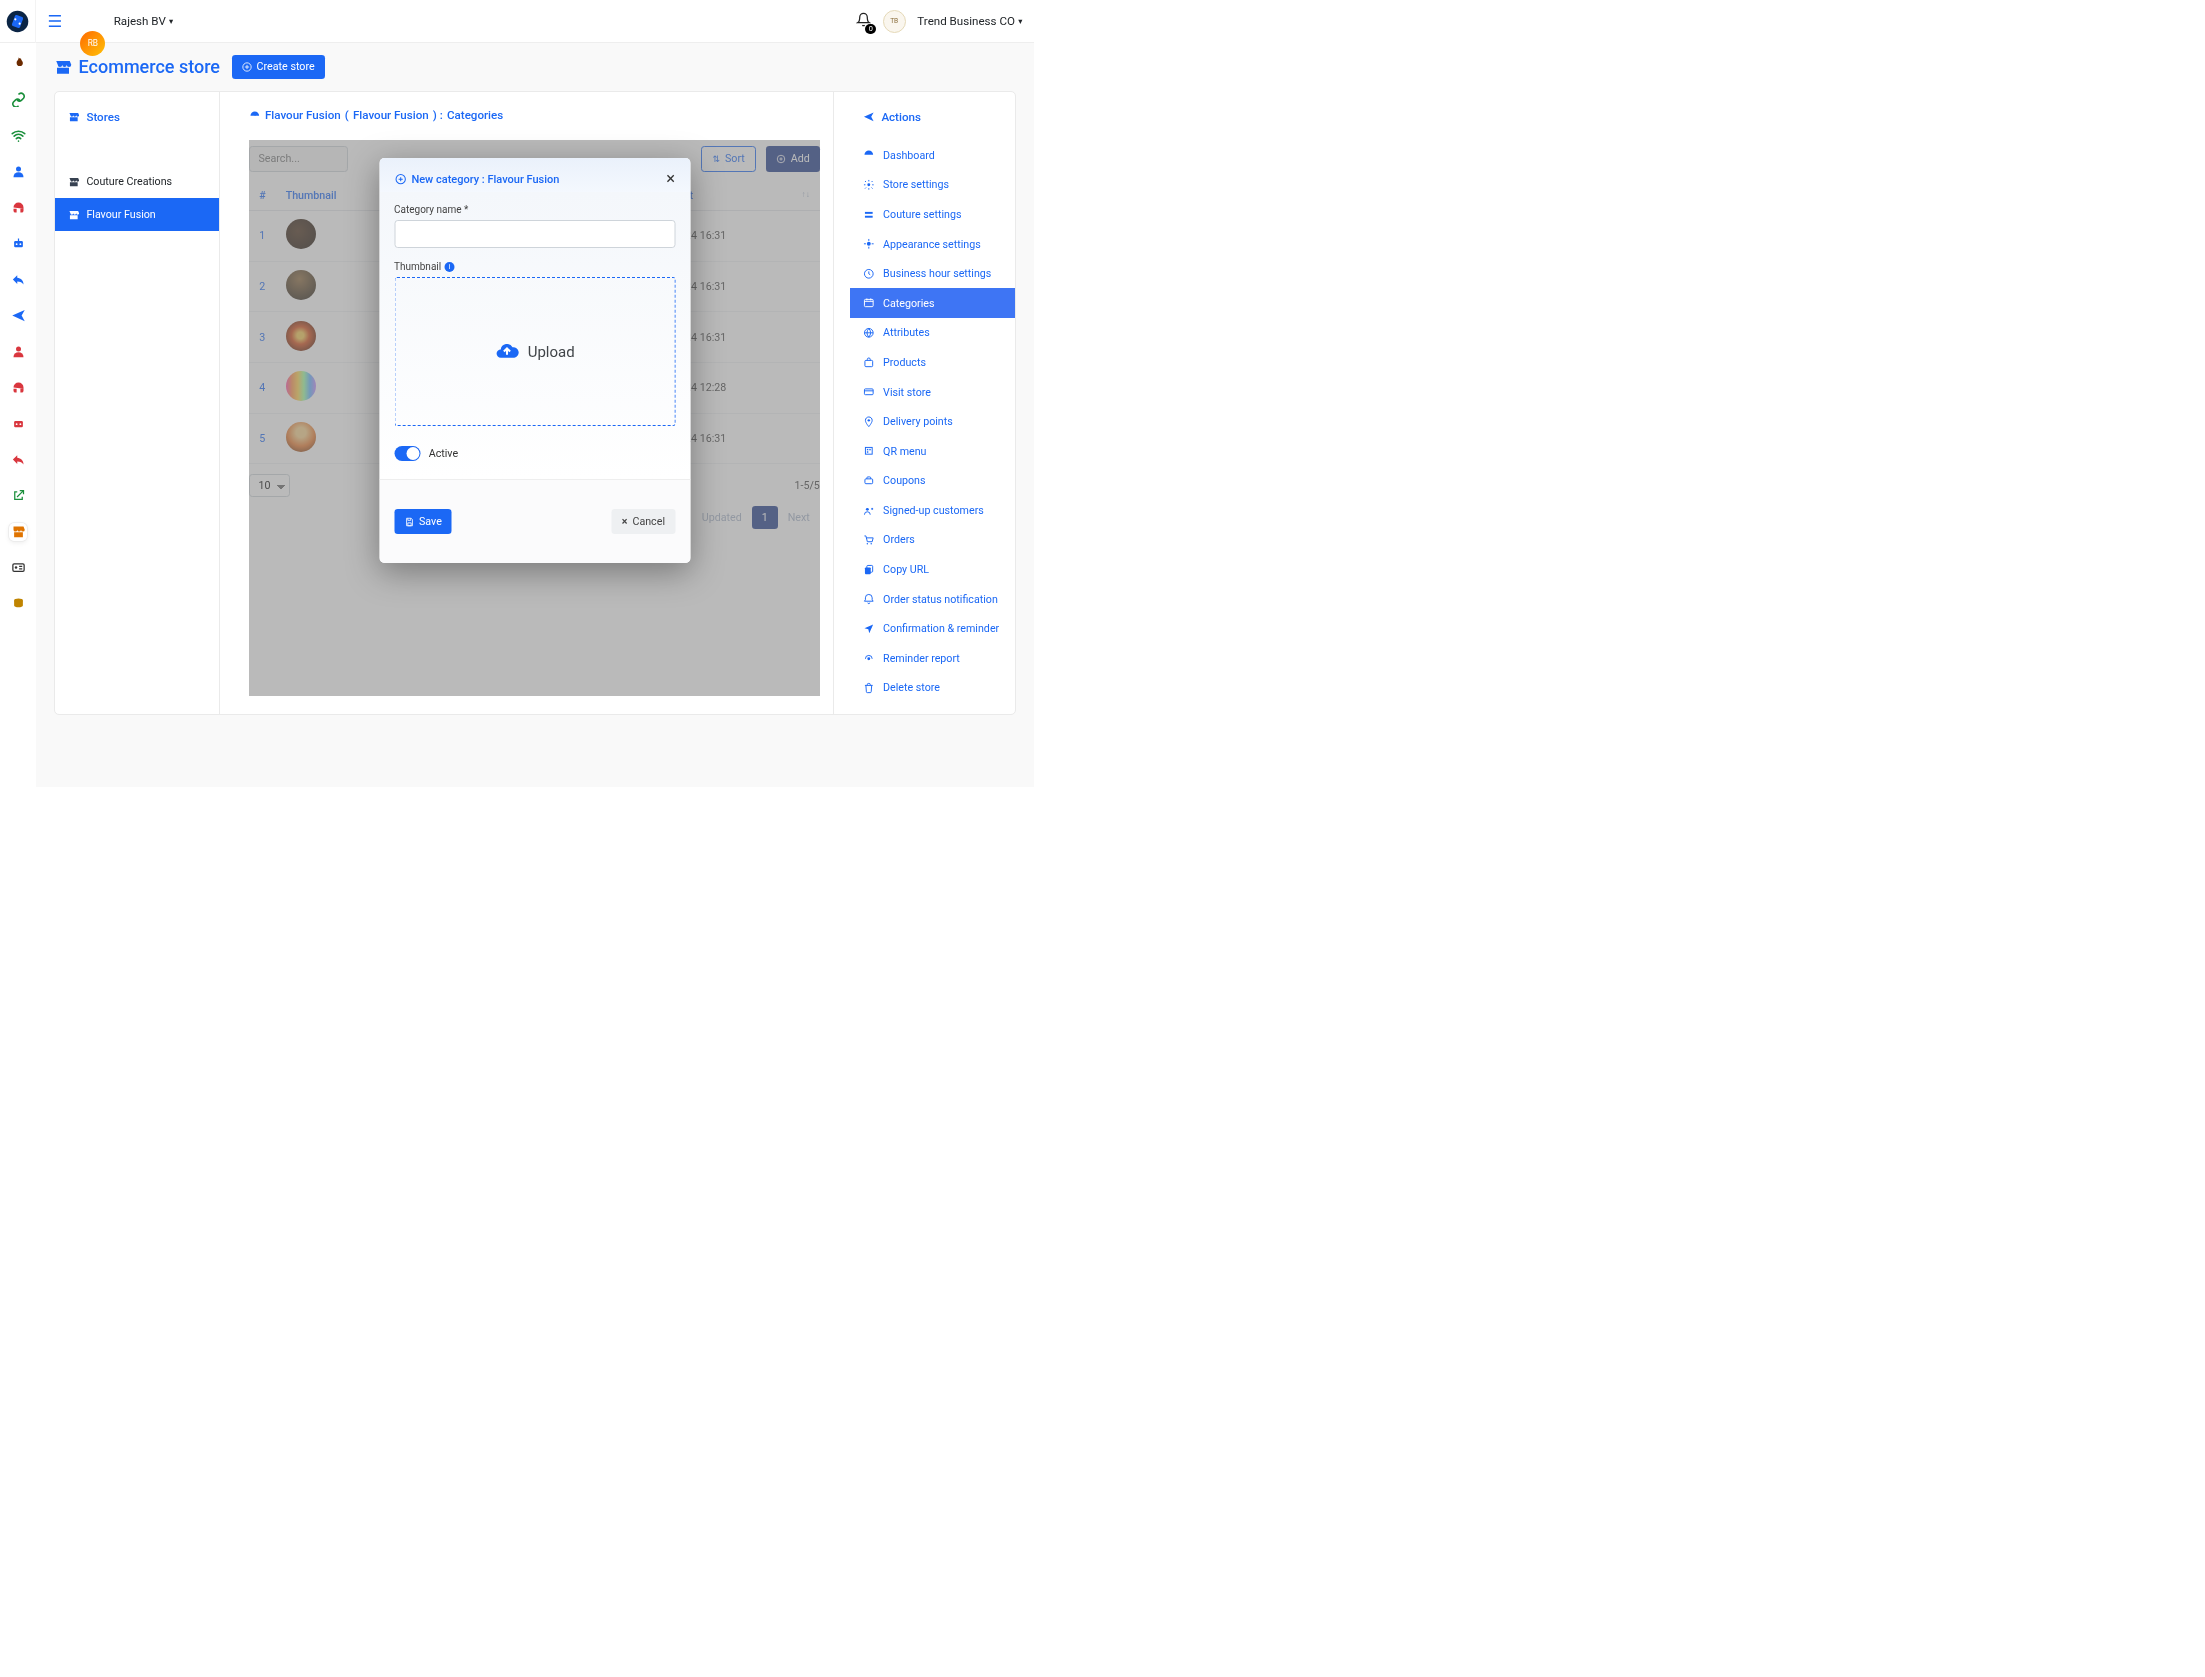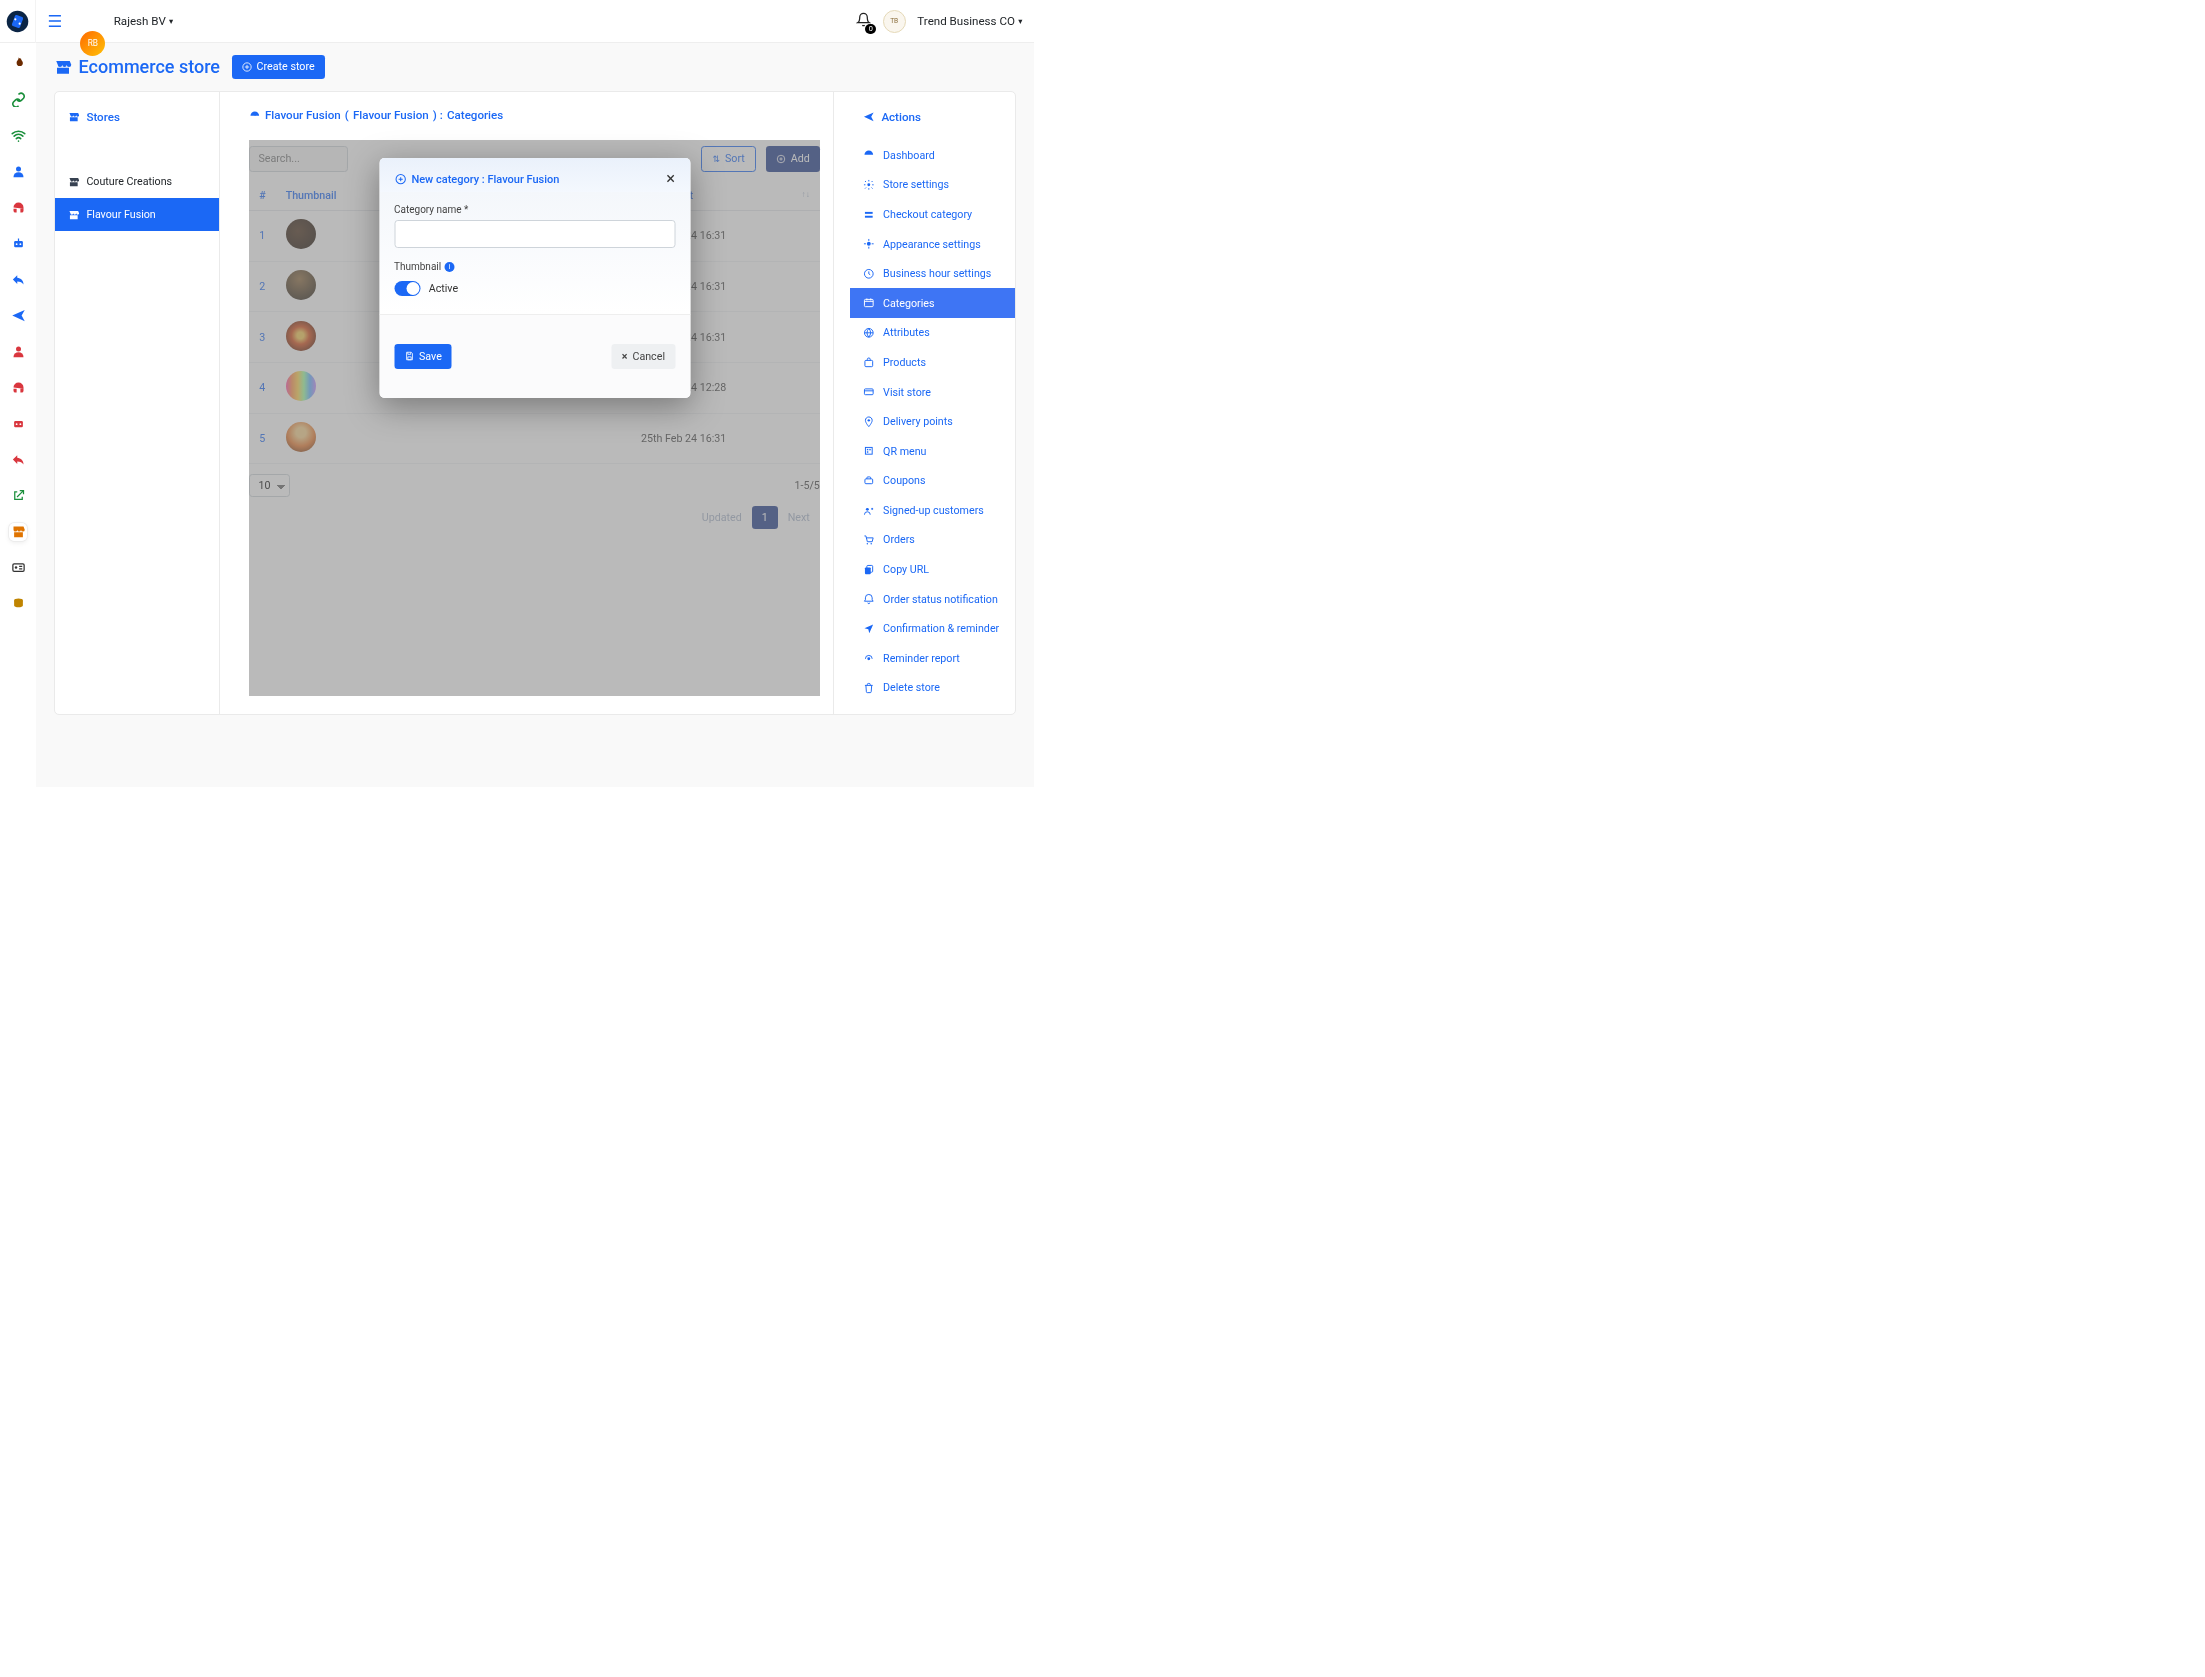--- a/index.html
+++ b/index.html
@@ -382,20 +382,27 @@
             </div>
             <span class="modal-close">×</span>
           </div>
           <div class="modal-body">
             <div class="label">Category name *</div>
             <input class="text-input" type="text" style="">
             <div class="label">
               <span>Thumbnail</span>
               <span class="info">i</span>
             </div>
+            <div class="upload-box">
+              <svg viewBox="0 0 24 24">
+                  <path d="M19 18H6a4 4 0 010-8 6 6 0 0111.3-2A4.5 4.5 0 0119 18z"></path>
+                  <path d="M12 9v6M9 12l3-3 3 3" stroke="#fff" stroke-width="2" fill="none"></path>
+                </svg>
+              <span class="upload-text">Upload</span>
+            </div>
             <div class="toggle-row">
               <span class="toggle">
                   <span class="knob"></span>
                 </span>
               <span>Active</span>
             </div>
           </div>
           <div class="modal-foot">
             <button class="btn btn-primary">
               <svg width="10" height="10" viewBox="0 0 24 24" fill="#fff">
@@ -431,21 +438,21 @@
                 <circle cx="12" cy="12" r="3"></circle>
                 <path d="M12 2v3M12 19v3M4.2 4.2l2.1 2.1M17.7 17.7l2.1 2.1M2 12h3M19 12h3M4.2 19.8l2.1-2.1M17.7 6.3l2.1-2.1" stroke-width="2" stroke="currentColor" fill="none"></path>
               </svg>
               <span>Store settings</span>
             </div>
             <div class="action-item">
               <svg viewBox="0 0 24 24">
                 <rect x="4" y="6" width="16" height="4"></rect>
                 <rect x="4" y="14" width="16" height="4"></rect>
               </svg>
-              <span>Checkout category</span>
+              <span>Couture settings</span>
             </div>
             <div class="action-item">
               <svg viewBox="0 0 24 24">
                 <circle cx="12" cy="12" r="4"></circle>
                 <path d="M12 2v4M12 18v4M2 12h4M18 12h4" stroke="currentColor" stroke-width="2"></path>
               </svg>
               <span>Appearance settings</span>
             </div>
             <div class="action-item">
               <svg viewBox="0 0 24 24">

